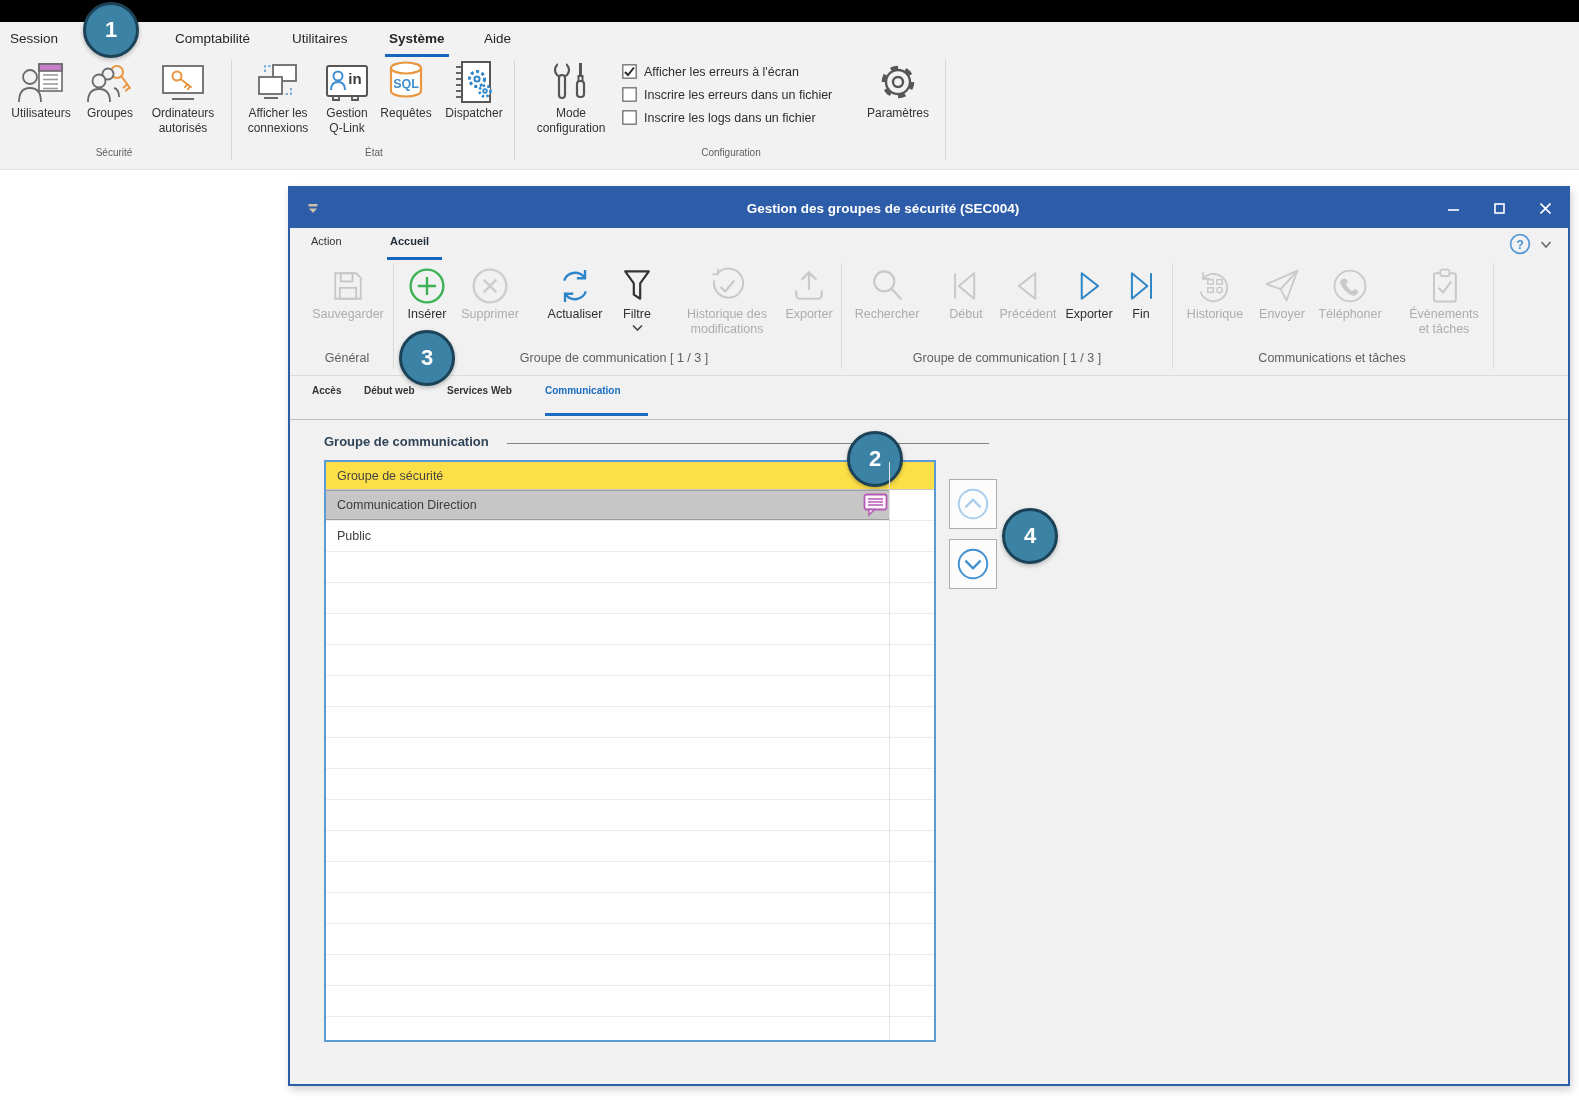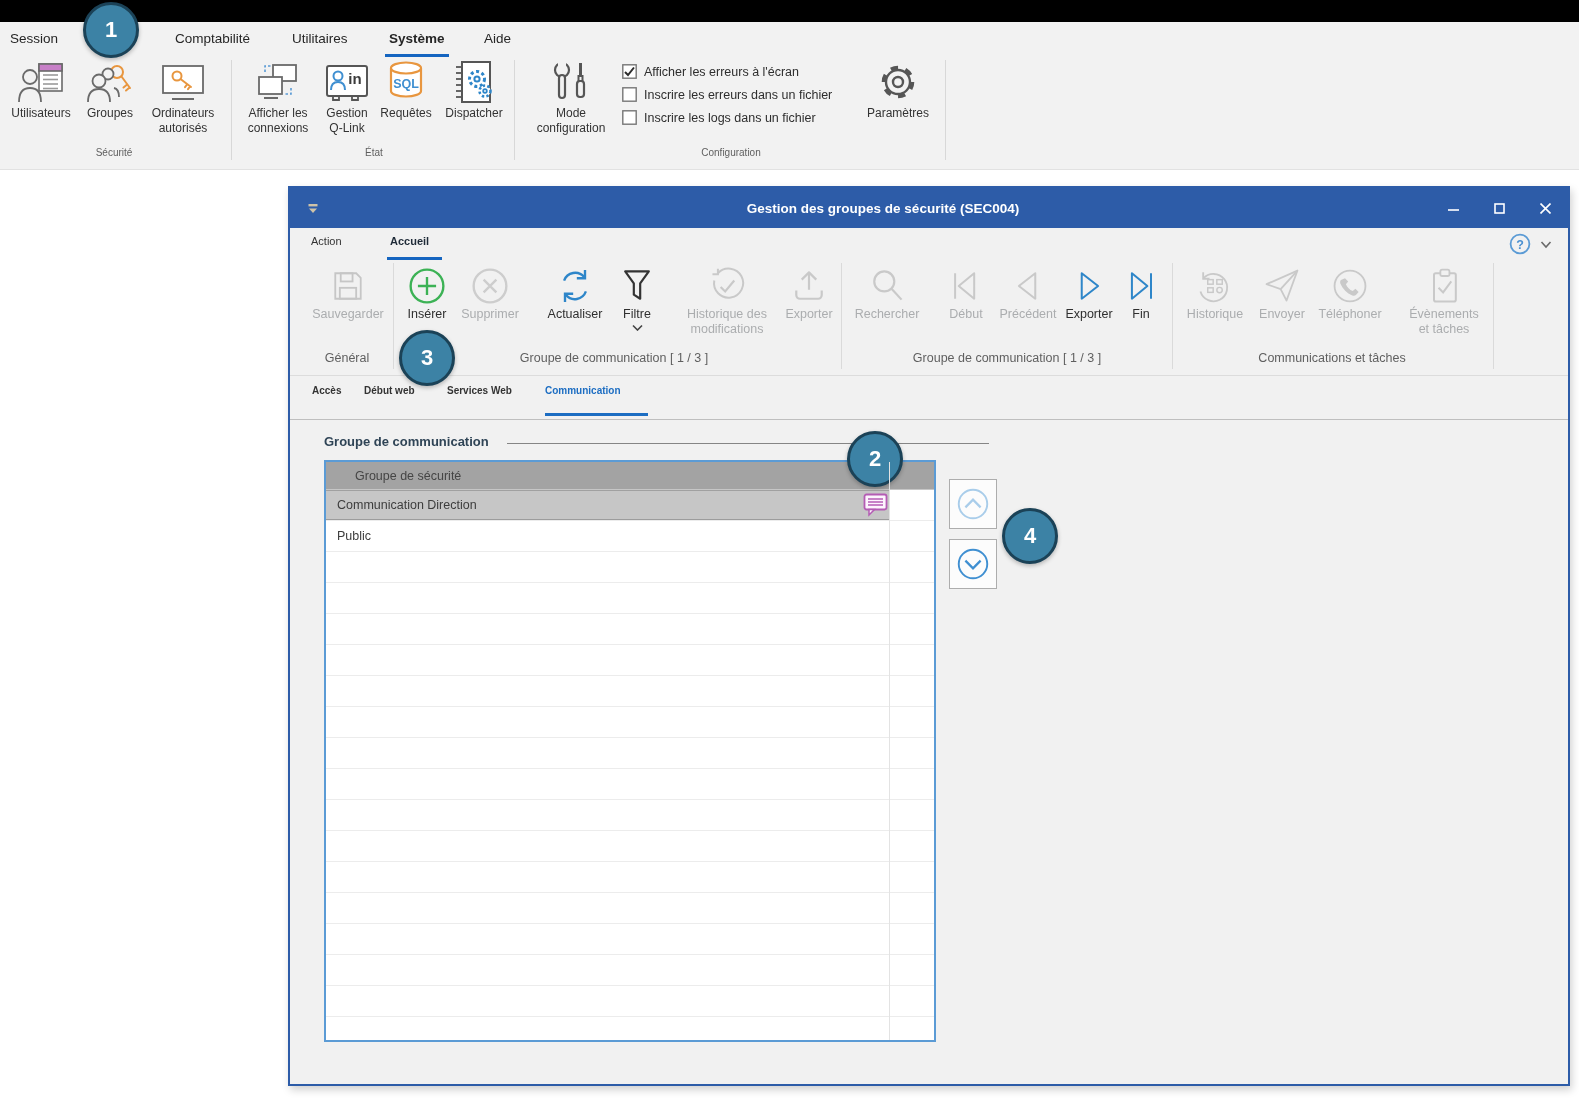--- a/index.html
+++ b/index.html
@@ -57,22 +57,22 @@
   .stab { position:absolute; top:9px; font-size:10px; font-weight:600; color:#333; }
   .stab.active { color:#1c6dc2; }
   #stab-underline { left:255px; top:37px; width:103px; height:3px; background:#1c6dc2; }
 
   #dlg-content { position:absolute; left:0; top:232px; width:100%; height:664px; }
   #section-title { left:34px; top:14px; font-size:13px; font-weight:bold; color:#2f4456; }
   #section-line { left:217px; top:23px; width:482px; height:1px; background:#858585; }
 
   #grid { left:34px; top:40px; width:612px; height:582px; background:#fff;
           border:2px solid #5b9bd5; overflow:hidden; }
-  #grid-header { position:relative; height:28px; line-height:28px; padding-left:29px;
-                 font-size:12.5px; color:#454545; border-bottom:1px solid #c6c6c6; background:#a3a3a3; }
+  #grid-header { position:relative; height:28px; line-height:28px; padding-left:11px;
+                 font-size:12.5px; color:#454545; border-bottom:1px solid #c6c6c6; background:#fde047; }
   .trow { position:relative; height:31px; line-height:30px; padding-left:11px; font-size:12.5px;
           color:#3d3d3d; border-bottom:1px solid #ececec; }
   .trow .rowtext { position:relative; z-index:2; }
   .selbg { position:absolute; left:0; top:0; bottom:0; width:563px; background:#c6c6c6;
            border-top:1px solid #a0a0a0; border-bottom:1px solid #9c9c9c; z-index:1; }
   #colsep { position:absolute; left:563px; top:0; bottom:0; width:1px; background:#e3e3e3; z-index:3; }
   #bubble { position:absolute; left:537px; top:3px; z-index:4; }
 
   .updown { position:absolute; width:48px; height:50px; background:#fcfcfc;
             border:1px solid #adadad; display:flex; align-items:center; justify-content:center; }

